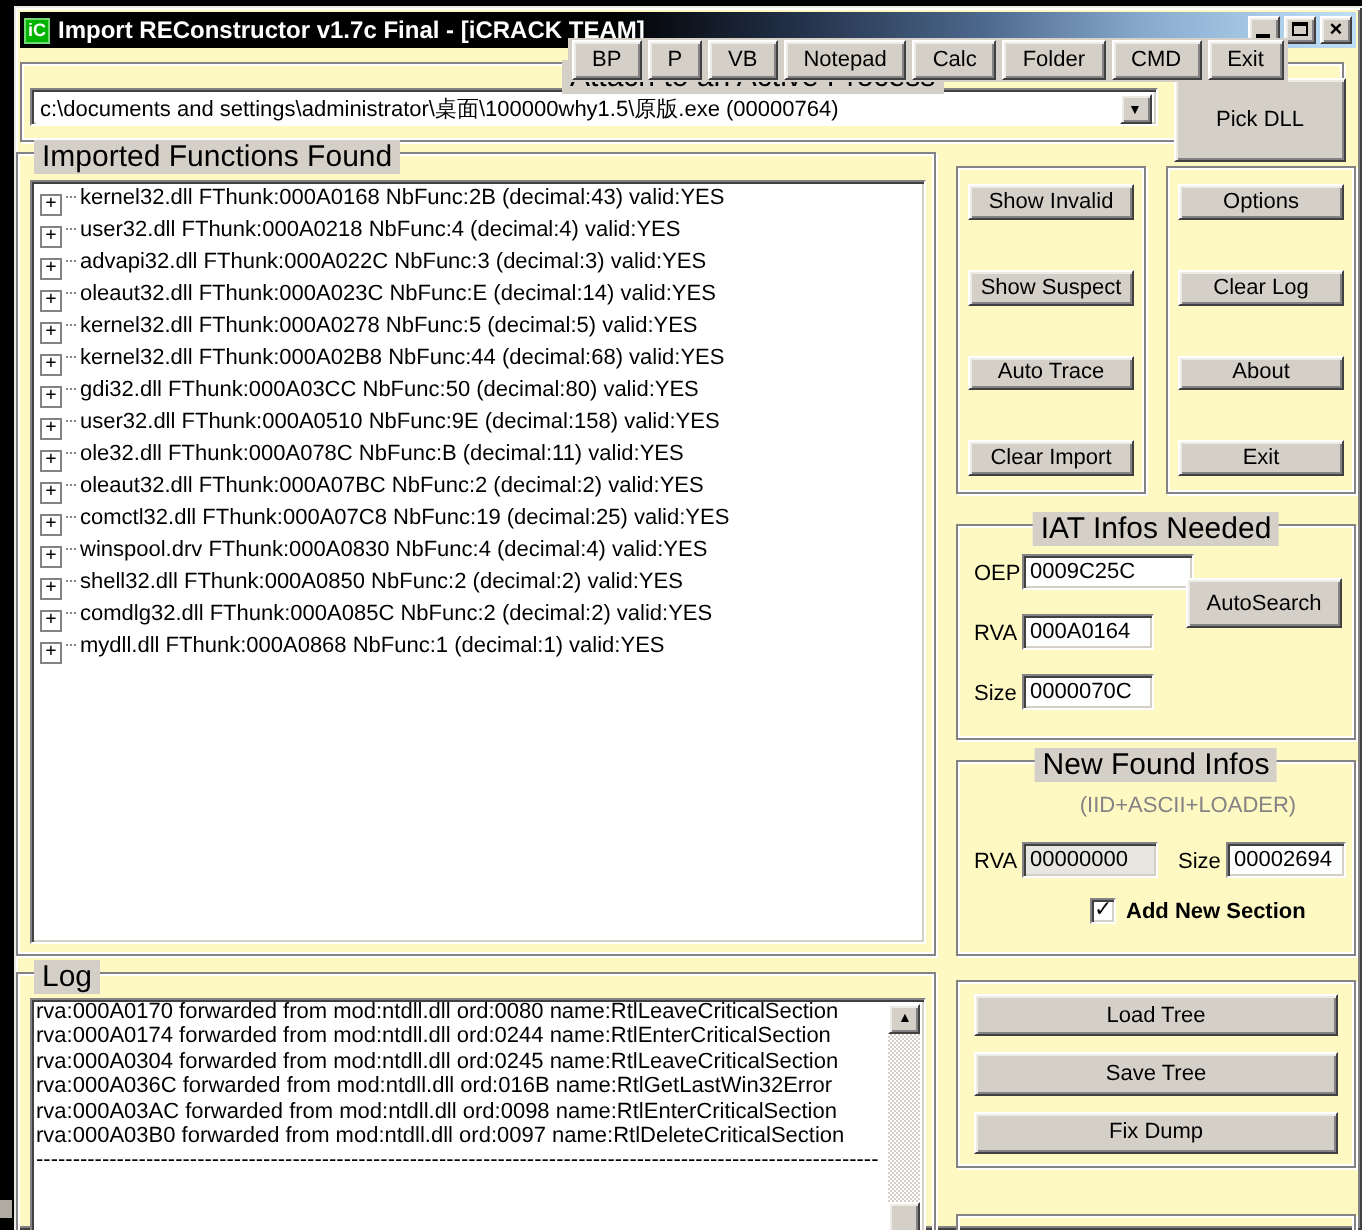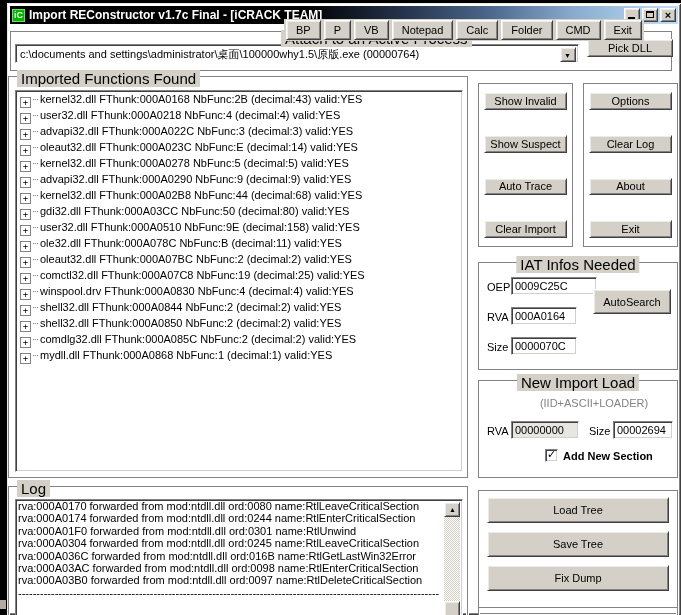--- a/index.html
+++ b/index.html
@@ -1,20 +1,20 @@
 <!DOCTYPE html>
 <html><head>
 <meta charset="utf-8">
 <style>
   * { margin:0; padding:0; box-sizing:border-box; }
   html,body { width:681px; height:615px; overflow:hidden; background:#000;
     font-family:"Liberation Sans", sans-serif; }
   .canvas { position:absolute; left:0; top:0; width:681px; height:615px; background:#000; }
 
-  .win { position:absolute; left:7px; top:3px; width:674px; height:612px; background:#ffffff;
+  .win { position:absolute; left:7px; top:3px; width:674px; height:612px; background:#fef9c3;
     box-shadow: inset 1px 1px 0 #ecebe5, inset -1px -1px 0 #404040,
                 inset 2px 2px 0 #fff, inset -2px -2px 0 #848284; }
 
   
   .titlebar { position:absolute; left:3px; top:3px; width:668px; height:18px;
     background:linear-gradient(90deg,#000 0%,#000 44%,#223048 58%,#4c688c 72%,#87a9cc 84%,#b3d5f0 96%,#bfdcf6 100%);
     display:flex; align-items:center; padding:0 2px; }
   .appicon { width:13px; height:13px; background:#00b400; border:1px solid #74d874;
     color:#fff; font:bold 9px/11px "Liberation Sans",sans-serif; text-align:center; margin-right:4px; }
   .title-text { color:#fff; font-weight:bold; font-size:12px; letter-spacing:0;
@@ -52,21 +52,21 @@
     box-shadow: inset 1px 1px 0 #ecebe5, inset -1px -1px 0 #848284; }
   .btn-focus { border-color:#000; outline:1px dotted #000; outline-offset:-5px;
     box-shadow: inset 1px 1px 0 #fff, inset -1px -1px 0 #848284, inset 2px 2px 0 #ecebe5; }
 
   
   .combo { position:absolute; left:4px; top:12px; width:564px; height:19px; }
   .combo input { position:absolute; left:2px; top:2px; width:544px; height:15px; border:0;
     font-size:11px; font-family:"Liberation Sans",sans-serif; padding:0 2px; outline:none; }
   .combo-arrow { position:absolute; right:2px; top:2px; width:16px; height:15px; }
   .combo-arrow .ar { position:absolute; left:3px; top:4px; font-size:7px; line-height:7px; color:#000; }
-  .pickdll { position:absolute; left:576px; top:7px; width:86px; height:18px;text-align:center; }
+  .pickdll { position:absolute; left:576px; top:7px; width:86px; height:42px;text-align:center; }
 
   
   .listbox { position:absolute; left:6px; top:13px; width:448px; height:382px; overflow:hidden; }
   .tree-item { height:16px; line-height:16px; font-size:11px; white-space:nowrap; padding-left:4px; }
   .plusbox { display:inline-block; width:11px; height:11px; margin-right:2px; vertical-align:-2px;
     border:1px solid #848284; background:#fff; color:#000; text-align:center;
     font:9px/9px "DejaVu Sans Mono",monospace; }
   .dotline { display:inline-block; width:5px; height:1px; border-top:1px dotted #848284;
     vertical-align:3px; margin-right:2px; }
 
@@ -158,37 +158,35 @@
           <div class="tree-item"><span class="plusbox">+</span><span class="dotline"></span><span>kernel32.dll FThunk:000A0168 NbFunc:2B (decimal:43) valid:YES</span></div>
 
           <div class="tree-item"><span class="plusbox">+</span><span class="dotline"></span><span>user32.dll FThunk:000A0218 NbFunc:4 (decimal:4) valid:YES</span></div>
 
           <div class="tree-item"><span class="plusbox">+</span><span class="dotline"></span><span>advapi32.dll FThunk:000A022C NbFunc:3 (decimal:3) valid:YES</span></div>
 
           <div class="tree-item"><span class="plusbox">+</span><span class="dotline"></span><span>oleaut32.dll FThunk:000A023C NbFunc:E (decimal:14) valid:YES</span></div>
 
           <div class="tree-item"><span class="plusbox">+</span><span class="dotline"></span><span>kernel32.dll FThunk:000A0278 NbFunc:5 (decimal:5) valid:YES</span></div>
 
-          <div class="tree-item"><span class="plusbox">+</span><span class="dotline"></span><span>advapi32.dll FThunk:000A0290 NbFunc:9 (decimal:9) valid:YES</span></div>
 
           <div class="tree-item"><span class="plusbox">+</span><span class="dotline"></span><span>kernel32.dll FThunk:000A02B8 NbFunc:44 (decimal:68) valid:YES</span></div>
 
           <div class="tree-item"><span class="plusbox">+</span><span class="dotline"></span><span>gdi32.dll FThunk:000A03CC NbFunc:50 (decimal:80) valid:YES</span></div>
 
           <div class="tree-item"><span class="plusbox">+</span><span class="dotline"></span><span>user32.dll FThunk:000A0510 NbFunc:9E (decimal:158) valid:YES</span></div>
 
           <div class="tree-item"><span class="plusbox">+</span><span class="dotline"></span><span>ole32.dll FThunk:000A078C NbFunc:B (decimal:11) valid:YES</span></div>
 
           <div class="tree-item"><span class="plusbox">+</span><span class="dotline"></span><span>oleaut32.dll FThunk:000A07BC NbFunc:2 (decimal:2) valid:YES</span></div>
 
           <div class="tree-item"><span class="plusbox">+</span><span class="dotline"></span><span>comctl32.dll FThunk:000A07C8 NbFunc:19 (decimal:25) valid:YES</span></div>
 
           <div class="tree-item"><span class="plusbox">+</span><span class="dotline"></span><span>winspool.drv FThunk:000A0830 NbFunc:4 (decimal:4) valid:YES</span></div>
 
-          <div class="tree-item"><span class="plusbox">+</span><span class="dotline"></span><span>shell32.dll FThunk:000A0844 NbFunc:2 (decimal:2) valid:YES</span></div>
 
           <div class="tree-item"><span class="plusbox">+</span><span class="dotline"></span><span>shell32.dll FThunk:000A0850 NbFunc:2 (decimal:2) valid:YES</span></div>
 
           <div class="tree-item"><span class="plusbox">+</span><span class="dotline"></span><span>comdlg32.dll FThunk:000A085C NbFunc:2 (decimal:2) valid:YES</span></div>
 
           <div class="tree-item"><span class="plusbox">+</span><span class="dotline"></span><span>mydll.dll FThunk:000A0868 NbFunc:1 (decimal:1) valid:YES</span></div>
         </div>
     </div>
 
     <div class="gb acts" style="left:471px; top:80px; width:95px; height:164px;">
@@ -212,58 +210,57 @@
       <span class="frow-label" style="left:8px; top:18px;">OEP</span>
       <input class="ffield sunken" style="left: 32px; top: 14px; width: 86px;" value="0009C25C">
       <span class="frow-label" style="left:8px; top:48px;">RVA</span>
       <input class="ffield sunken" style="left: 32px; top: 44px; width: 66px;" value="000A0164">
       <span class="frow-label" style="left:8px; top:78px;">Size</span>
       <input class="ffield sunken" style="left: 32px; top: 74px; width: 66px;" value="0000070C">
       <button class="btn95" style="position:absolute; left:114px; top:26px; width:78px; height:25px;">AutoSearch</button>
     </div>
 
     <div class="gb" style="left:471px; top:377px; width:200px; height:98px;">
-      <span class="legend legend-center">New Import Load</span>
+      <span class="legend legend-center">New Found Infos</span>
       <div class="subtle" style="position:absolute; left:0; top:16px; width:100%; text-align:center; font-size:11px;padding-left:32px;">(IID+ASCII+LOADER)</div>
       <span class="frow-label" style="left:8px; top:44px;">RVA</span>
       <input class="ffield sunken" style="left: 32px; top: 40px; width: 68px; background: rgb(232, 230, 224);" value="00000000">
       <span class="frow-label" style="left:110px; top:44px;">Size</span>
       <input class="ffield sunken" style="left: 134px; top: 40px; width: 60px;" value="00002694">
       <div class="cbrow" style="left:66px; top:68px;">
         <div class="checkbox">
             <span class="checkmark">✓</span>
           </div>
         <span>Add New Section</span>
       </div>
     </div>
 
     <div class="gb" style="left:1px; top:483px; width:460px; height:132px;">
       <span class="legend">Log</span>
       <div class="logbox sunken">
         <div>
 
         <div class="log-line">rva:000A0170 forwarded from mod:ntdll.dll ord:0080 name:RtlLeaveCriticalSection</div>
             <div class="log-line">rva:000A0174 forwarded from mod:ntdll.dll ord:0244 name:RtlEnterCriticalSection</div>
-            <div class="log-line">rva:000A01F0 forwarded from mod:ntdll.dll ord:0301 name:RtlUnwind</div>
             <div class="log-line">rva:000A0304 forwarded from mod:ntdll.dll ord:0245 name:RtlLeaveCriticalSection</div>
             <div class="log-line">rva:000A036C forwarded from mod:ntdll.dll ord:016B name:RtlGetLastWin32Error</div>
             <div class="log-line">rva:000A03AC forwarded from mod:ntdll.dll ord:0098 name:RtlEnterCriticalSection</div>
             <div class="log-line">rva:000A03B0 forwarded from mod:ntdll.dll ord:0097 name:RtlDeleteCriticalSection</div>
             <div class="log-line">-------------------------------------------------------------------------------------------------------------------</div>
           </div>
         <div class="log-scroll">
           <div class="sbtn sb-up btn95">
               <span class="ar">▲</span>
             </div>
           <div class="sthumb"></div>
         </div>
       </div>
     </div>
 
-    <div class="gb treebtns" style="left:471px; top:487px; width:200px; height:124px;">
+    <div class="gb treebtns" style="left:471px; top:487px; width:200px; height:94px;">
 
     <button class="btn95">Load Tree</button>
         <button class="btn95">Save Tree</button>
         <button class="btn95">Fix Dump</button>
       </div>
 
     <div class="gb" style="left:471px; top:604px; width:200px; height:12px;"></div>
 
   </div>
 </div>

